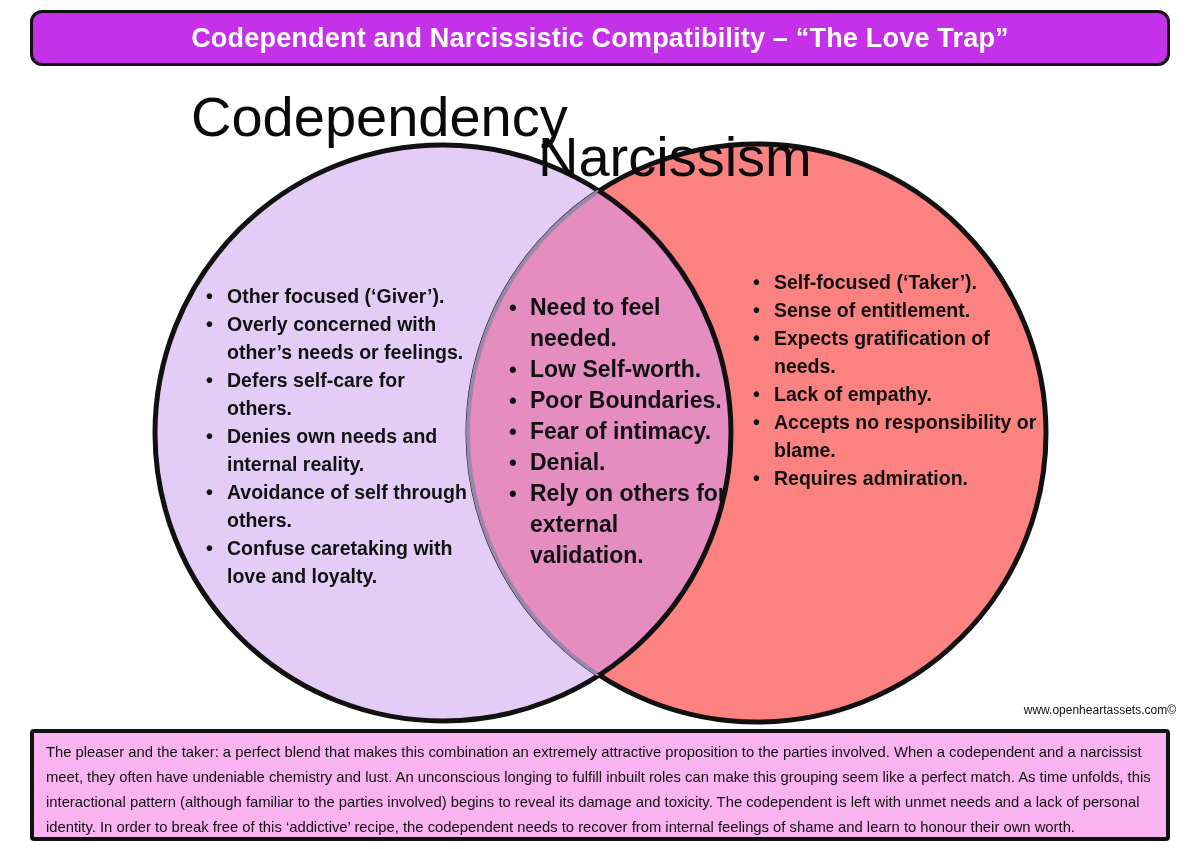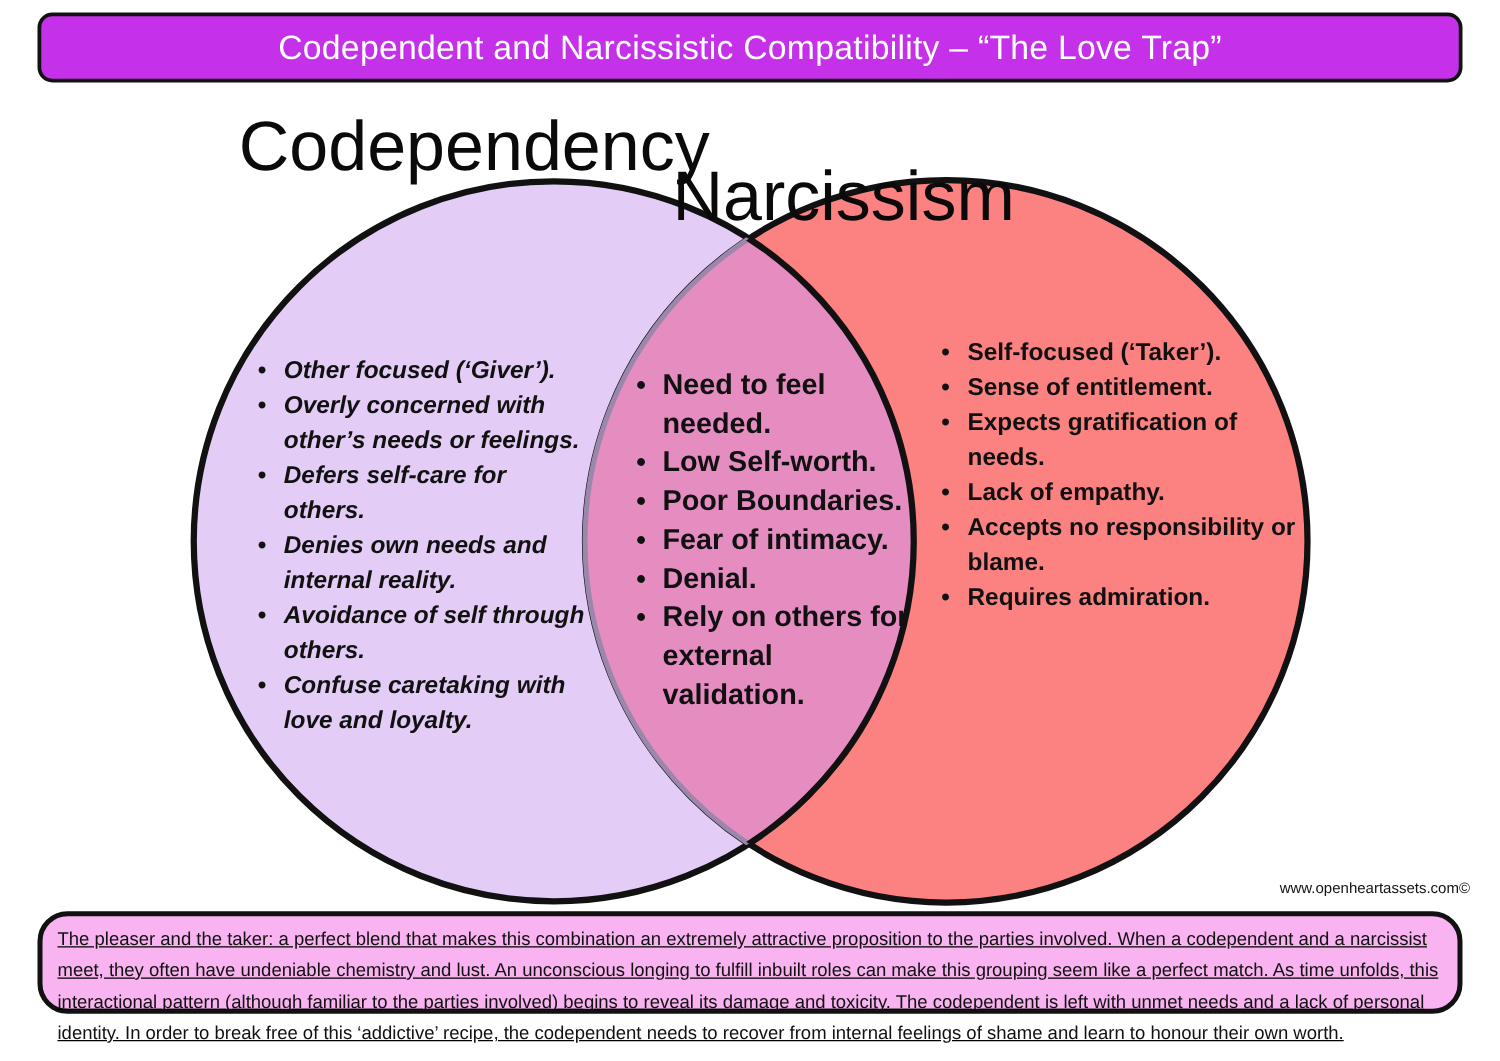--- a/index.html
+++ b/index.html
@@ -5,21 +5,21 @@
   html,body{margin:0;padding:0;background:#ffffff;}
   body{font-family:"Liberation Sans",sans-serif;}
   .page{position:relative;width:1200px;height:849px;background:#ffffff;overflow:hidden;}
 
   .title-bar{
     position:absolute;left:30px;top:10px;width:1140px;height:56px;
     box-sizing:border-box;border:3px solid #111;border-radius:12px;
     display:flex;align-items:center;justify-content:center;
   }
   .title-bar span{
-    color:#fff;font-weight:normal;font-size:27px;letter-spacing:.2px;
+    color:#fff;font-weight:bold;font-size:27px;letter-spacing:.2px;
   }
 
   .heading{
     position:absolute;top:84px;width:500px;text-align:left;
     font-size:56px;color:#0a0a0a;font-weight:400;
   }
   .heading.left{left:191px;}
   .heading.right{left:538px;margin-top:40px;}
 
   svg.venn{position:absolute;left:0;top:0;width:1200px;height:849px;}
@@ -27,34 +27,33 @@
   ul.bullets{
     list-style:none;margin:0;padding:0;position:absolute;
     font-weight:bold;color:#111;
   }
   ul.bullets li{
     position:relative;padding-left:24px;white-space:pre-line;
   }
   ul.bullets li::before{
     content:"\2022";position:absolute;left:3px;top:0;
   }
-  .list-left{left:203px;top:282px;width:292px;font-size:19.5px;line-height:28px;font-style:italic;}
+  .list-left{left:203px;top:282px;width:292px;font-size:19.5px;line-height:28px;}
   .list-mid{left:506px;top:292px;width:232px;font-size:23px;line-height:31px;}
   .list-mid li::before{font-size:22px;}
   .list-right{left:750px;top:268px;width:312px;font-size:19.5px;line-height:28px;}
 
   .watermark{
     position:absolute;right:24px;top:703px;font-size:12px;color:#111;
   }
 
   .footer-box{
-    position:absolute;left:30px;top:729px;width:1140px;height:82px;
-    box-sizing:border-box;border:4px solid #111;border-radius:24px;
+    position:absolute;left:30px;top:729px;width:1140px;height:112px;
+    box-sizing:border-box;border:4px solid #111;border-radius:4px;
     padding:7px 10px 6px 12px;
-    text-decoration:underline;
   }
   .footer-box p{
     margin:0;font-size:14.8px;line-height:25px;color:#111;
   }
 </style>
 </head>
 <body>
 
 <div class="page">
 

